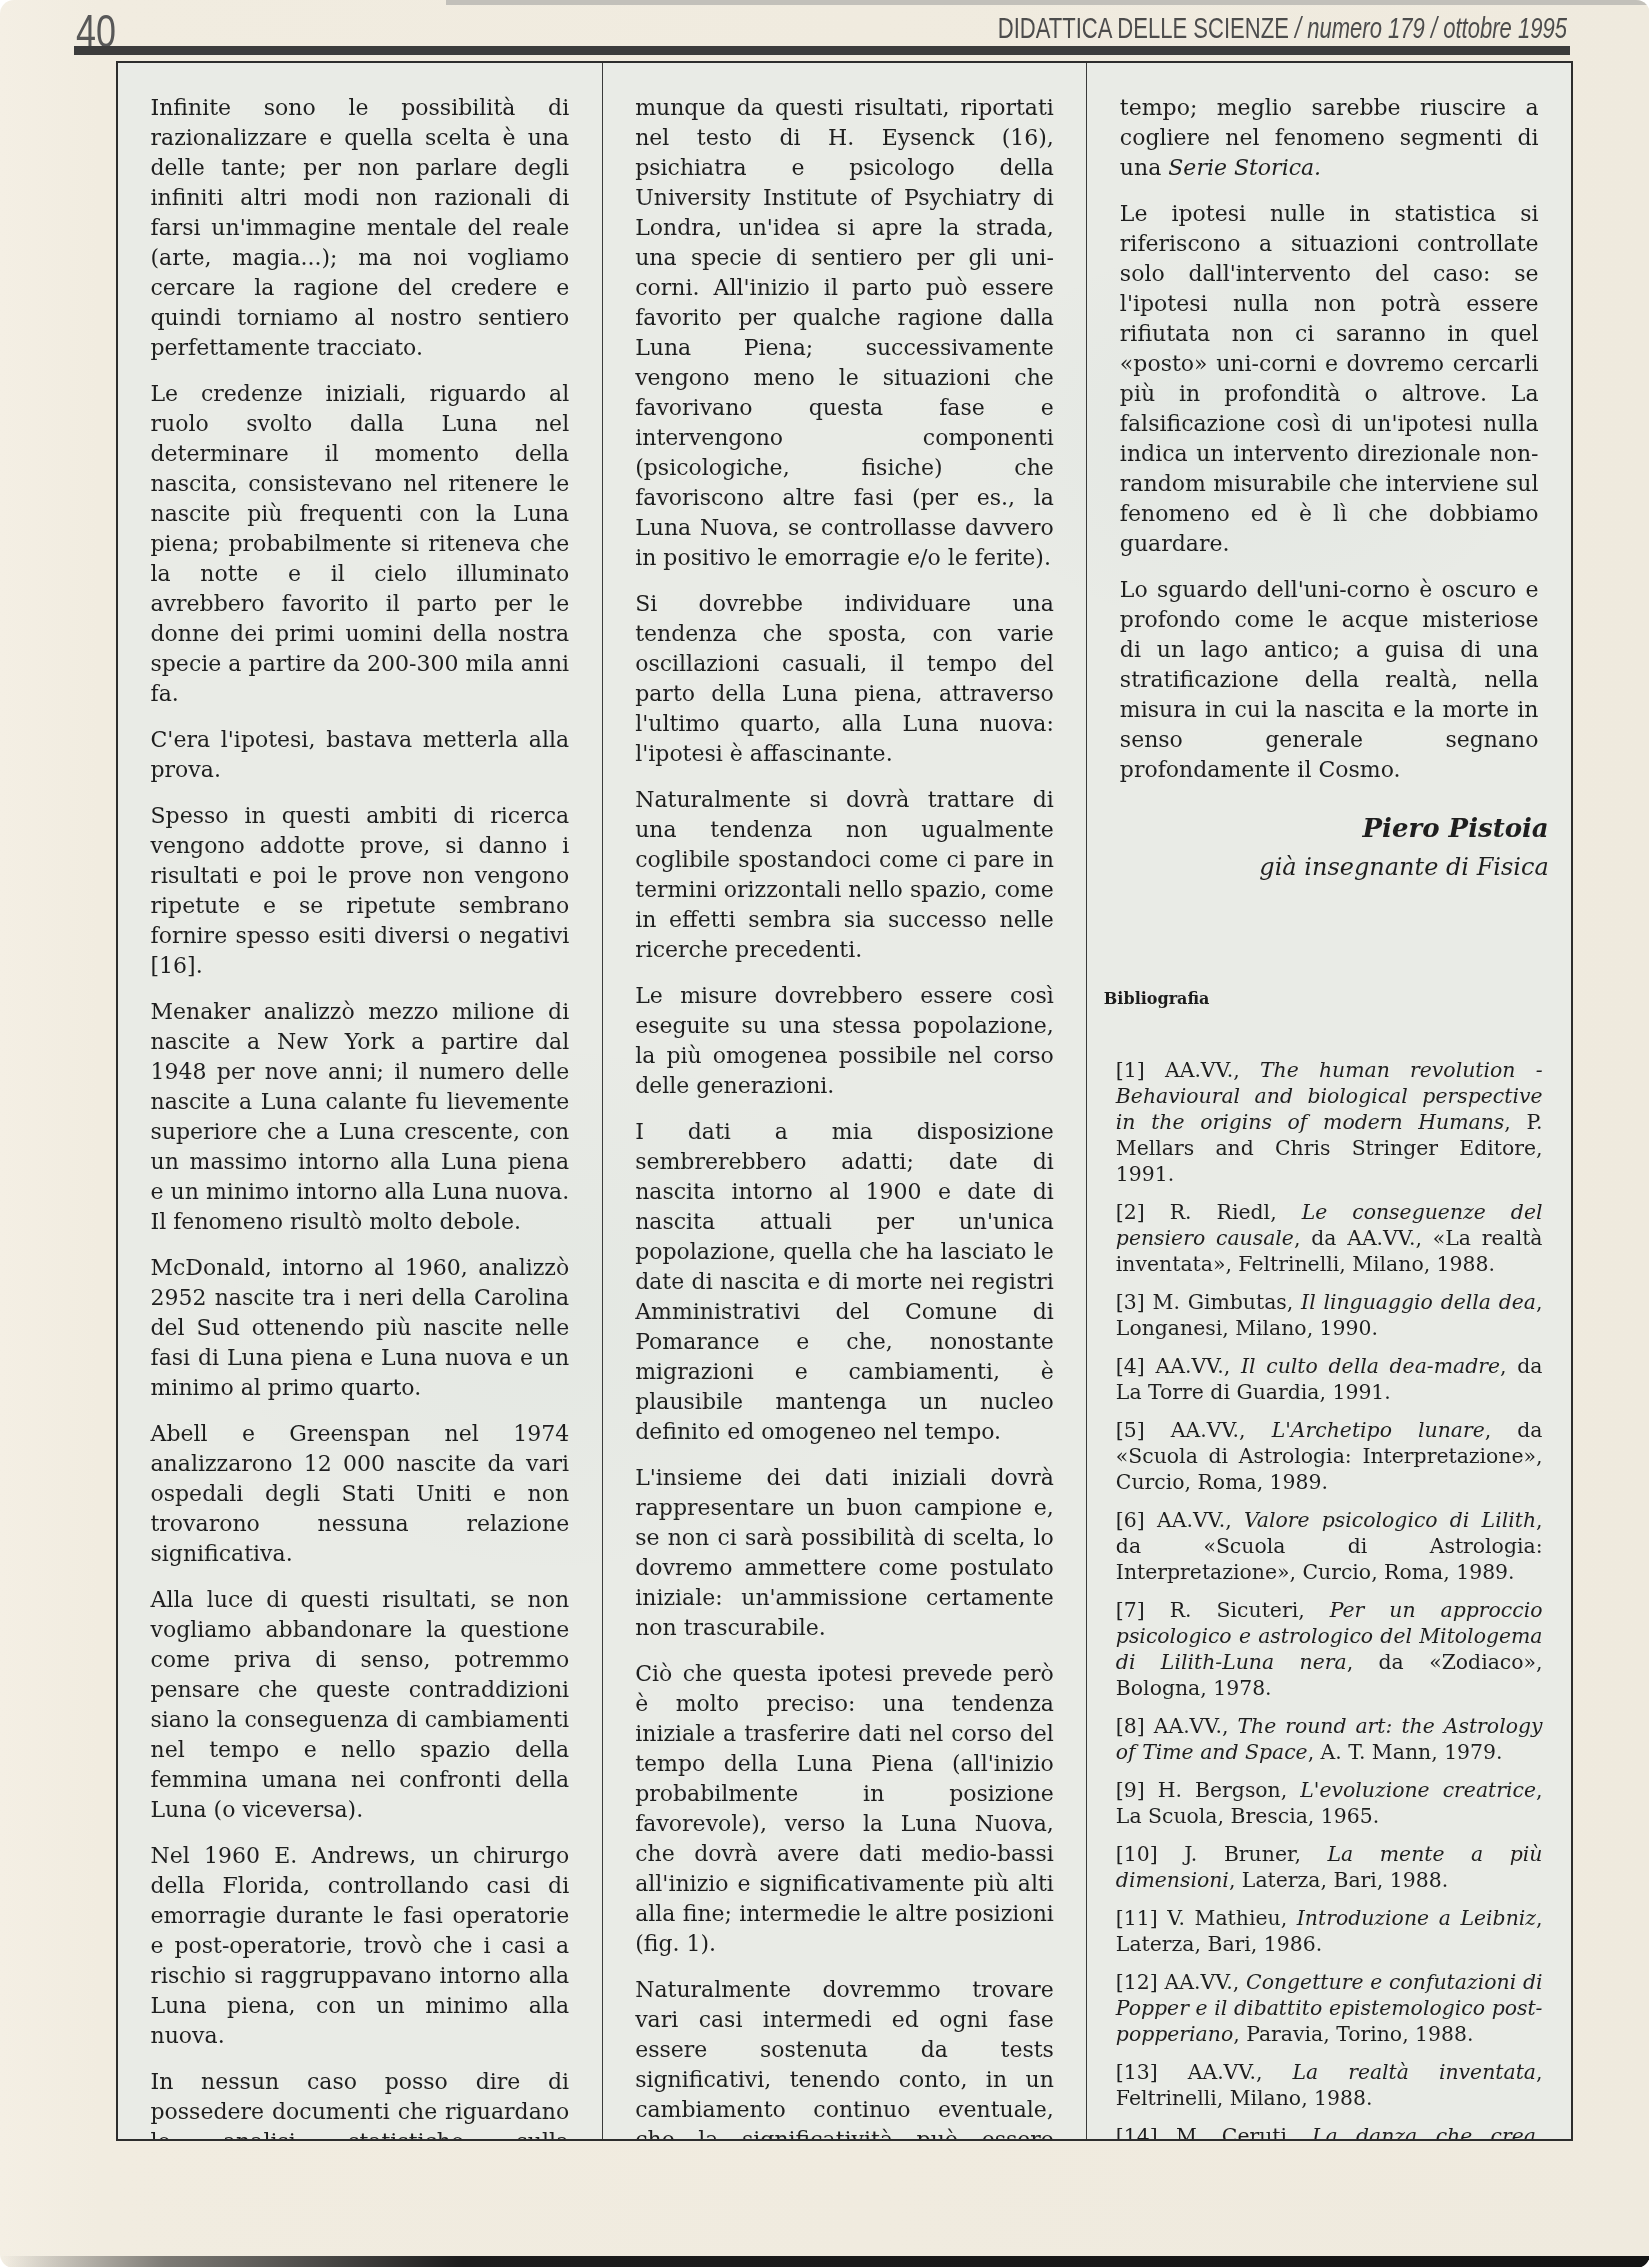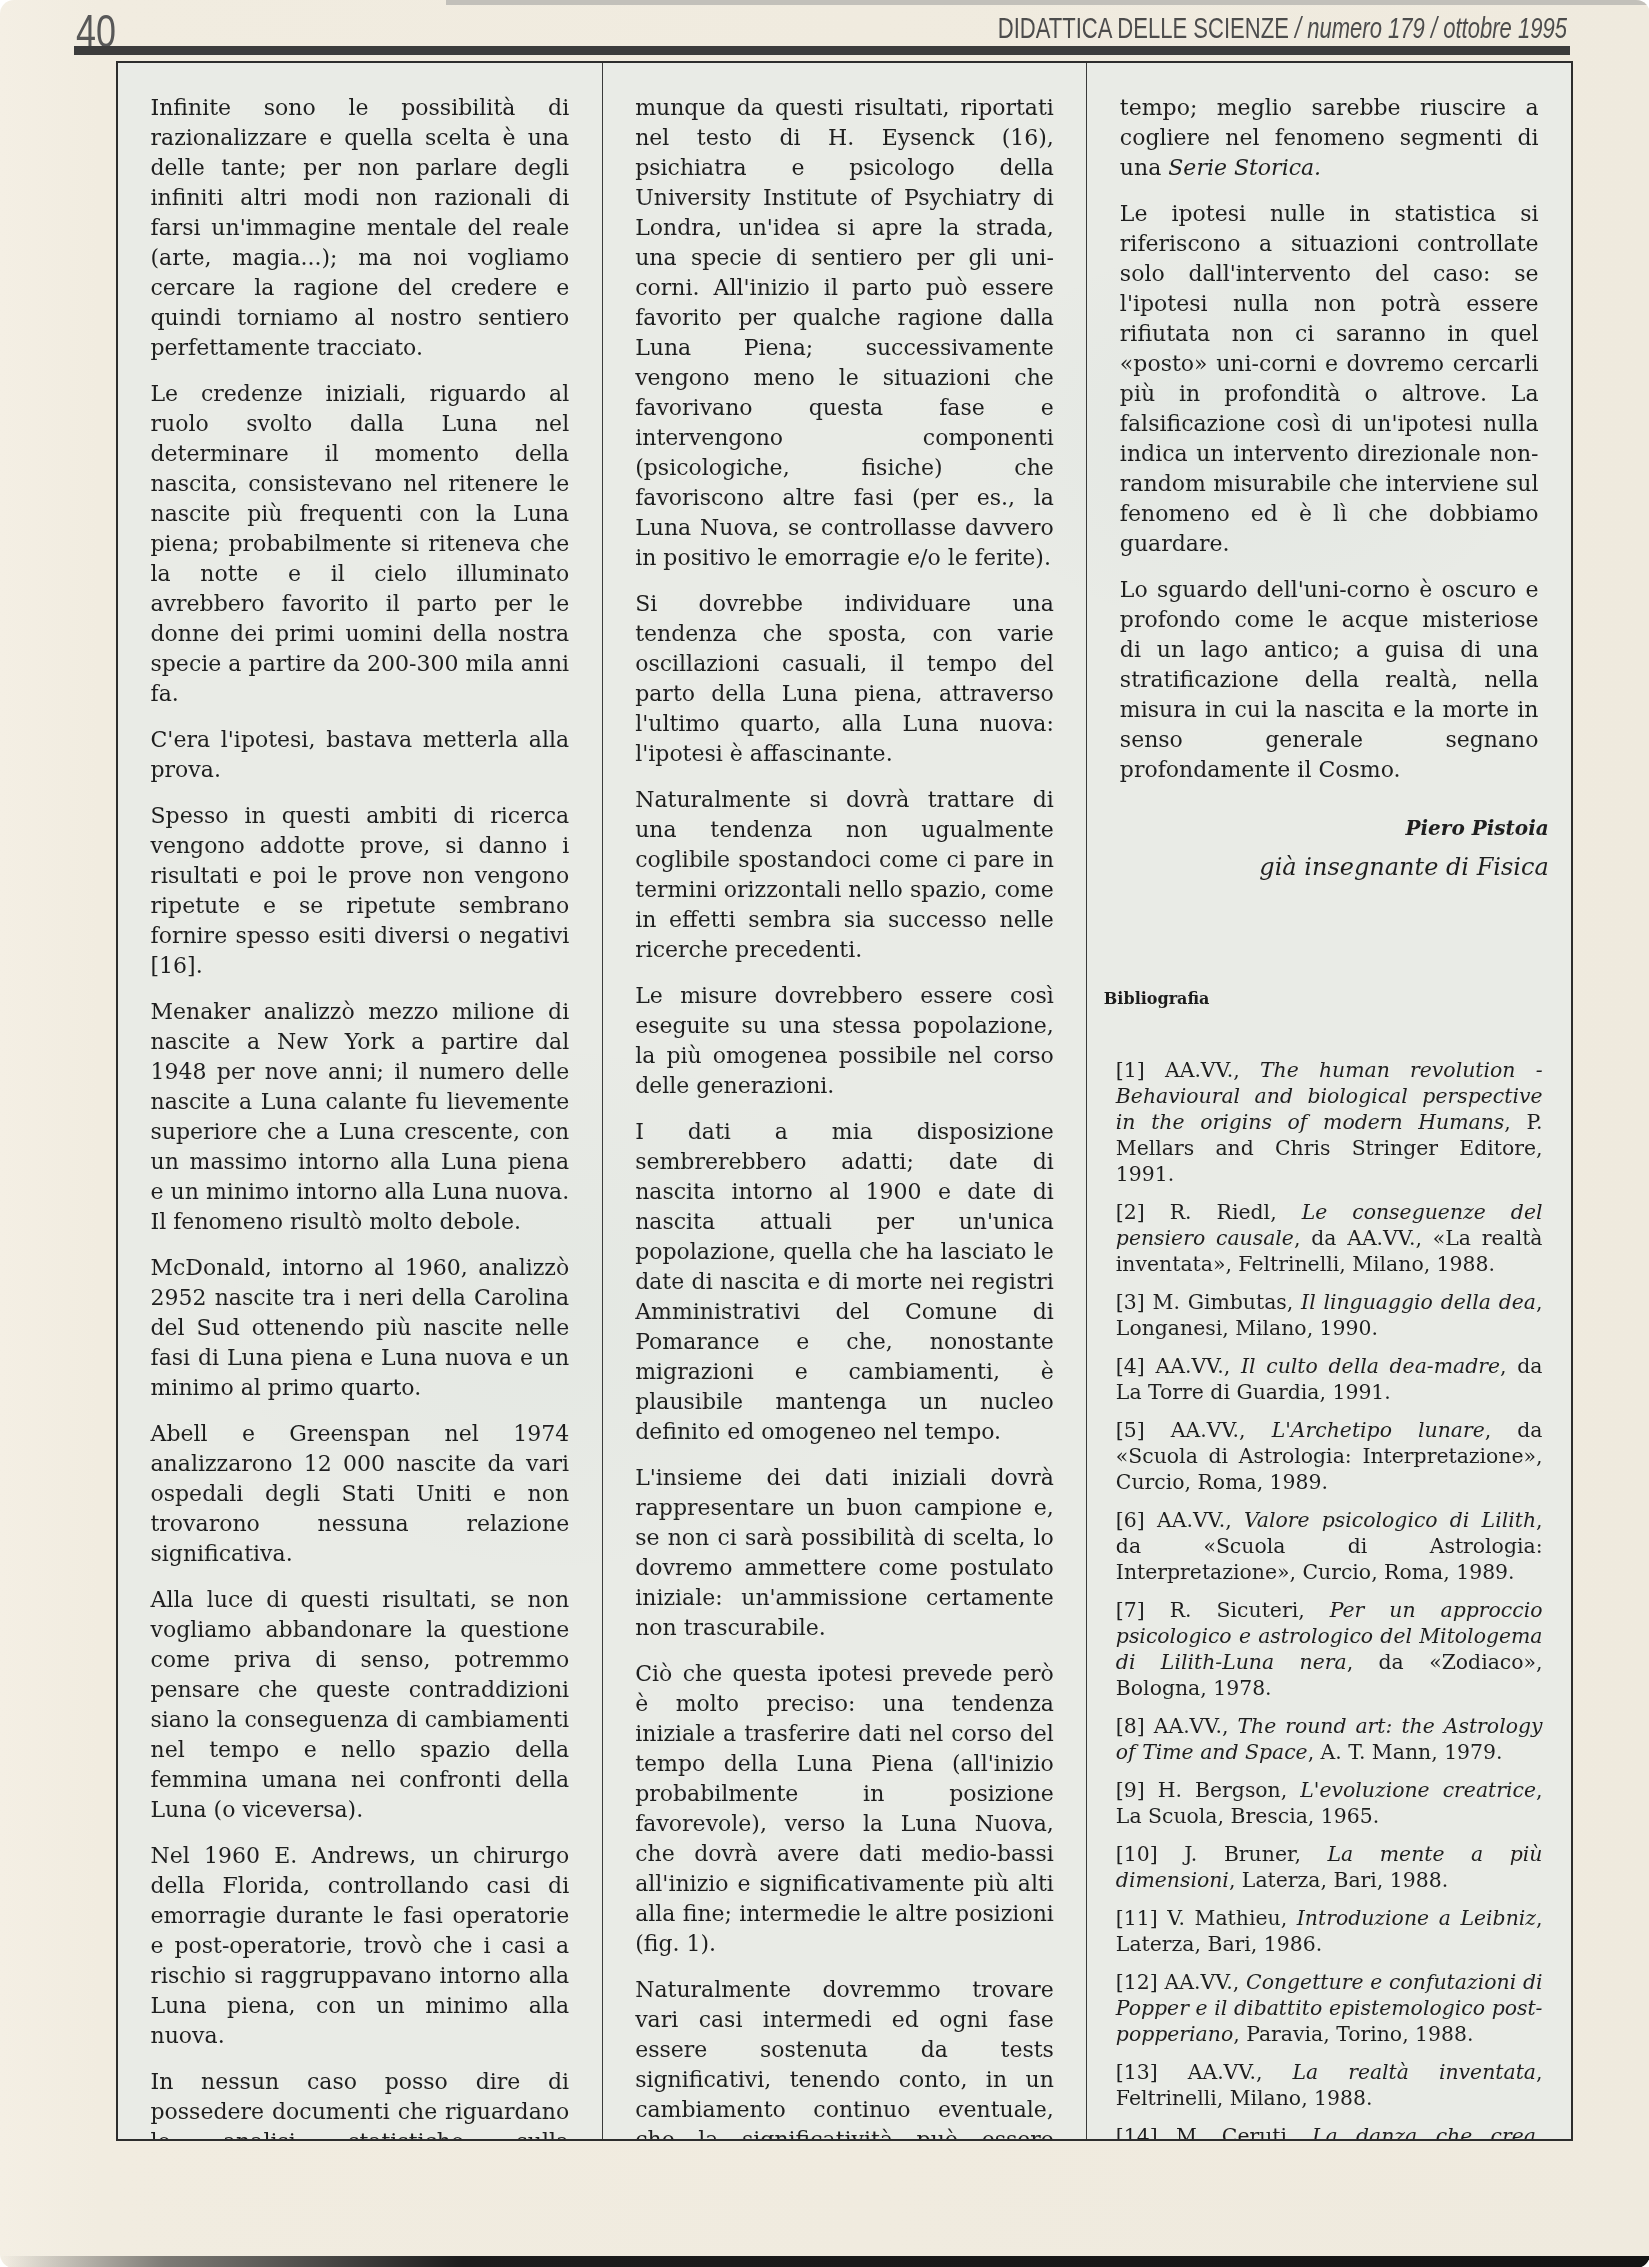--- a/index.html
+++ b/index.html
@@ -44,21 +44,21 @@
     padding:13.6px 16.5px 0 16.5px;
     overflow:hidden;
     font-size:22px;line-height:30px;
     text-align:justify;
     color:#1e1e1e;
     hyphens:auto;-webkit-hyphens:auto;
   }
   .col + .col{border-left:1.9px solid #3a3a3a;}
   .body-p{margin:16px;}
   .signature{margin-top:27px;text-align:right;padding-right:5.8px;}
-  .sig-name{font-weight:bold;font-style:italic;font-size:20px;line-height:33px;}
+  .sig-name{font-weight:bold;font-style:italic;font-size:26px;line-height:33px;}
   .sig-role{font-style:italic;font-size:24px;line-height:31px;margin-top:7.8px;}
   .bib-heading{margin:101px 0 0 0;font-size:16px;font-weight:bold;color:#1c1c1c;}
   .bib{margin-top:43px;font-size:20.4px;line-height:26px;}
   .bib-entry{margin:12px;}
 </style>
 </head>
 <body>
 
 <div class="page">
 

